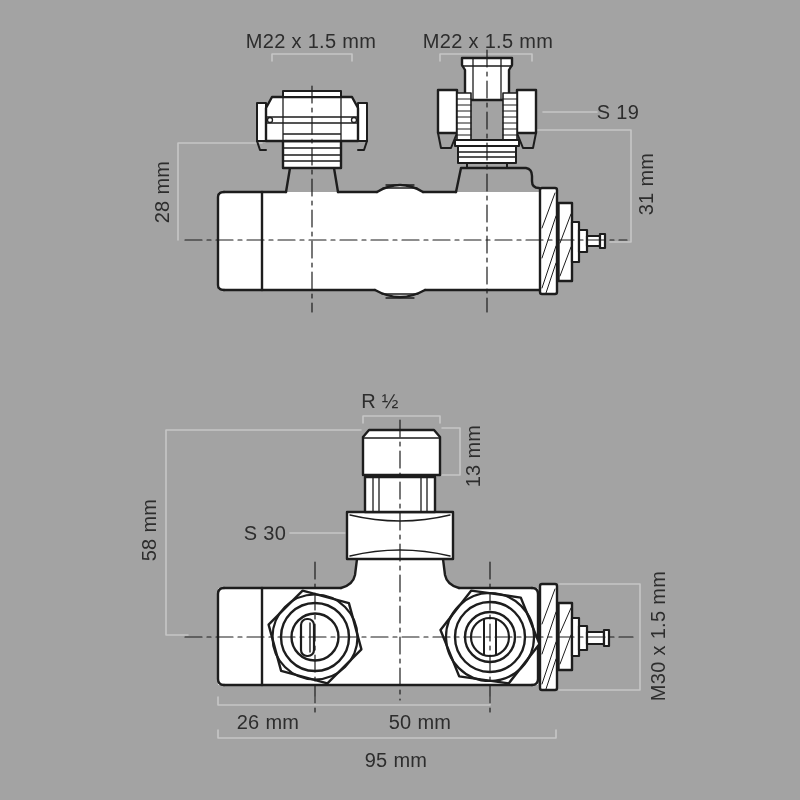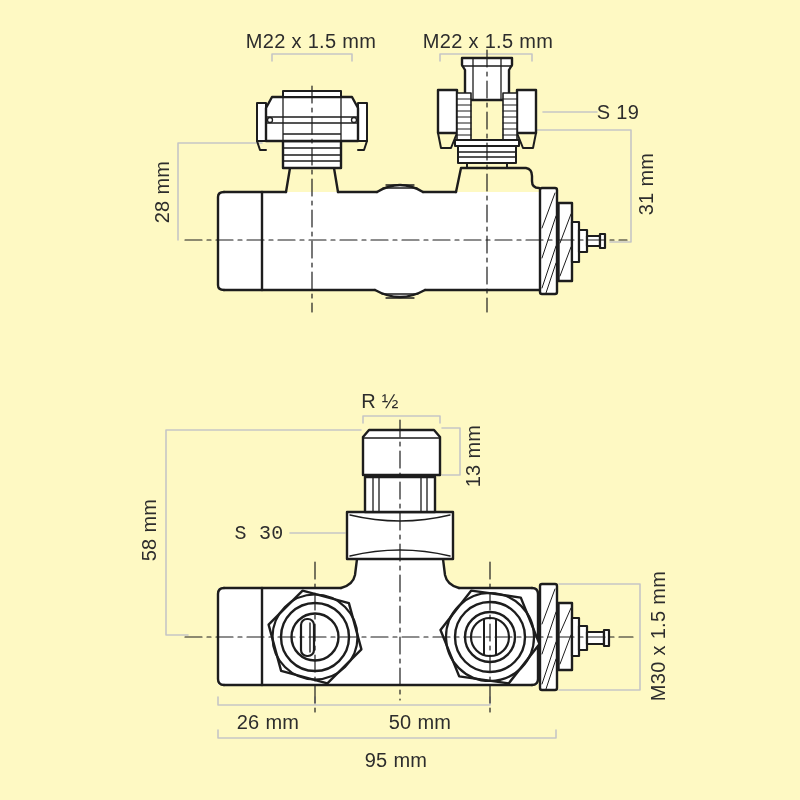--- a/index.html
+++ b/index.html
@@ -1,35 +1,35 @@
 <!DOCTYPE html>
 <html><head>
 <meta charset="utf-8">
 <style>
   html,body{margin:0;padding:0;background:#ffffff;}
   #stage{
-    position:relative;width:800px;height:800px;background:#fef9c3;overflow:hidden;
+    position:relative;width:800px;height:800px;background:#a3a3a3;overflow:hidden;
     font-family:"Liberation Sans", sans-serif;
     text-align:center;
   }
   #art{position:absolute;left:0;top:0;}
   .lbl{
     position:absolute;transform:translate(-50%,-50%);
     font-size:20px;font-weight:500;letter-spacing:.3px;color:#2d2d2d;white-space:nowrap;
   }
   .vert{transform:translate(-50%,-50%) rotate(-90deg);}
   
   .p-m22l{left:311px;top:41px;}
   .p-m22r{left:488px;top:41px;}
   .p-s25{left:618px;top:112px;}
   .p-d28{left:162px;top:192px;}
   .p-d31{left:646px;top:184px;}
   .p-r12{left:380px;top:401px;}
   .p-d13{left:473px;top:456px;}
-  .p-s30{left:259px;top:533px;font-family:Liberation Mono, monospace;}
+  .p-s30{left:265px;top:533px;}
   .p-d58{left:149px;top:530px;}
   .p-m30{left:658px;top:636px;}
   .p-d26{left:268px;top:722px;}
   .p-d50{left:404px;top:722px;margin-left:16px;}
   .p-d95{left:396px;top:760px;}
 </style>
 </head>
 <body>
 
 <div id="stage">

